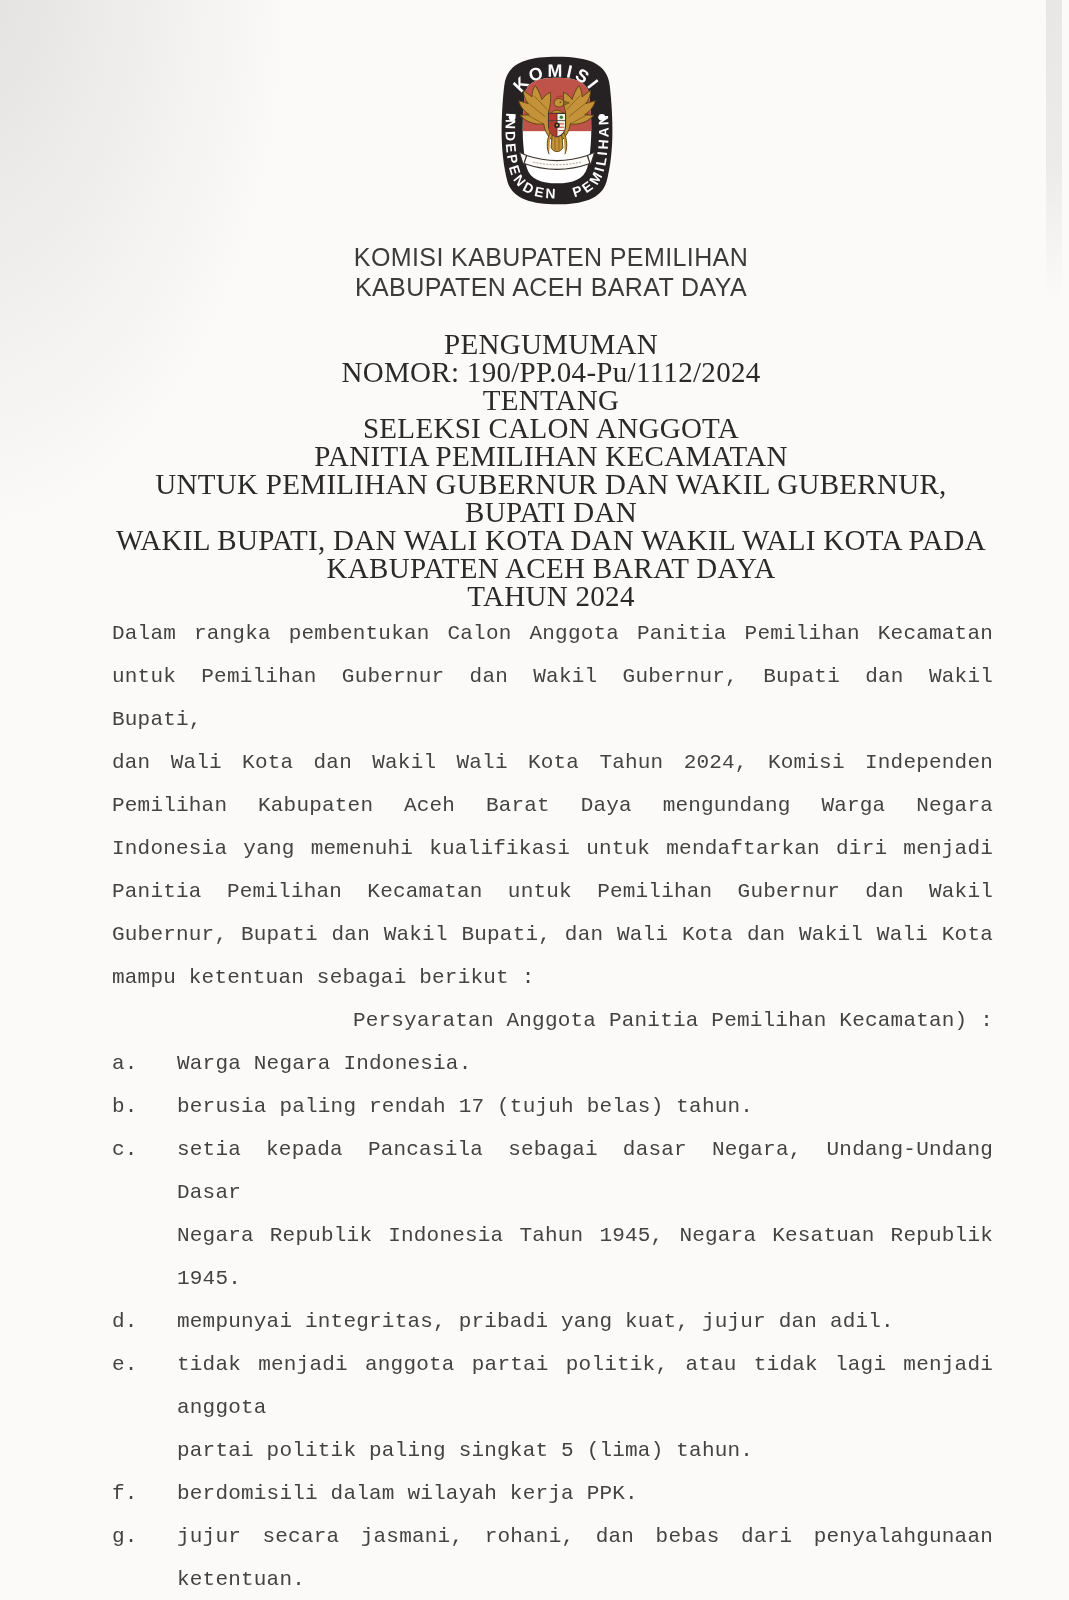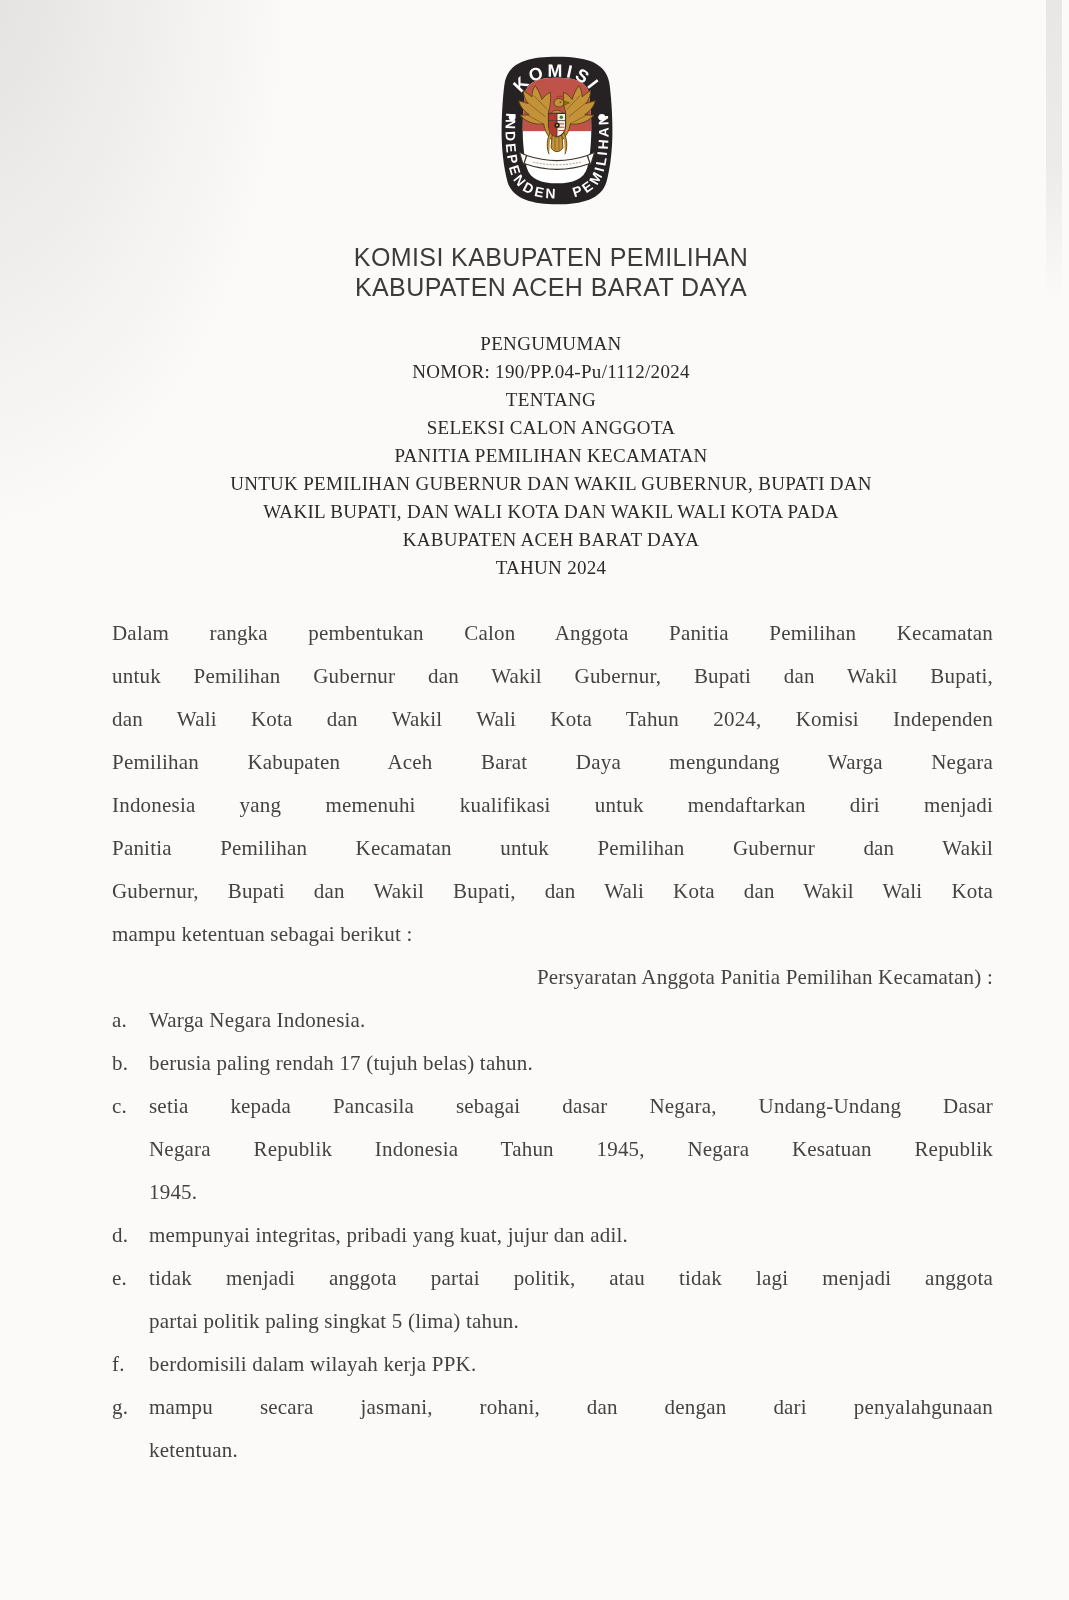--- a/index.html
+++ b/index.html
@@ -44,36 +44,36 @@
     text-align:center;
     font-family:"Liberation Sans", sans-serif;
     font-size:25px; line-height:30px; letter-spacing:.4px;
     color:var(--header-ink,#3b3b3b);
   }
   
   .title-block {
     position:absolute; left:112px; top:330px; width:878px;
     text-align:center;
     font-family:"Liberation Serif", serif;
-    font-size:19px; line-height:28px; letter-spacing:.3px;
+    font-size:29px; line-height:28px; letter-spacing:.3px;
     color:var(--title-ink,#2a2a2a);
   }
   
   .doc-body {
     position:absolute; left:112px; top:612px; width:881px;
-    font-family:Liberation Serif, serif;
+    font-family:Liberation Mono, monospace;
     font-size:21px; line-height:43px; letter-spacing:.2px;
     color:var(--ink,#434343);
   }
   .jline { text-align:justify; text-align-last:justify; }
   .jline.last { text-align-last:left; }
   .plain { text-align:right; }
   .req { display:flex; }
   .req-label { flex:0 0 37px; }
-  .req-body { flex:1 1 auto; min-width:0; }
+  .req-body { flex:1 1 auto; min-width:0;margin-left:28px; }
 </style>
 </head>
 <body>
 
 <div class="page">
 
   <div class="vignette"></div>
   <div class="edge-strip"></div>
 
   <svg class="logo" viewBox="0 0 200 232" aria-hidden="true">
@@ -205,20 +205,20 @@
         </div>
         <div class="req">
           <div class="req-label">f.</div>
           <div class="req-body">
             <div class="jline last">berdomisili dalam wilayah kerja PPK.</div>
           </div>
         </div>
         <div class="req">
           <div class="req-label">g.</div>
           <div class="req-body">
-            <div class="jline">mampu secara jasmani, rohani, dan dengan dari penyalahgunaan</div>
+            <div class="jline">jujur secara jasmani, rohani, dan bebas dari penyalahgunaan</div>
             <div class="jline last">ketentuan.</div>
           </div>
         </div>
       </div>
   </div>
 
 </div>
 
 </body></html>

